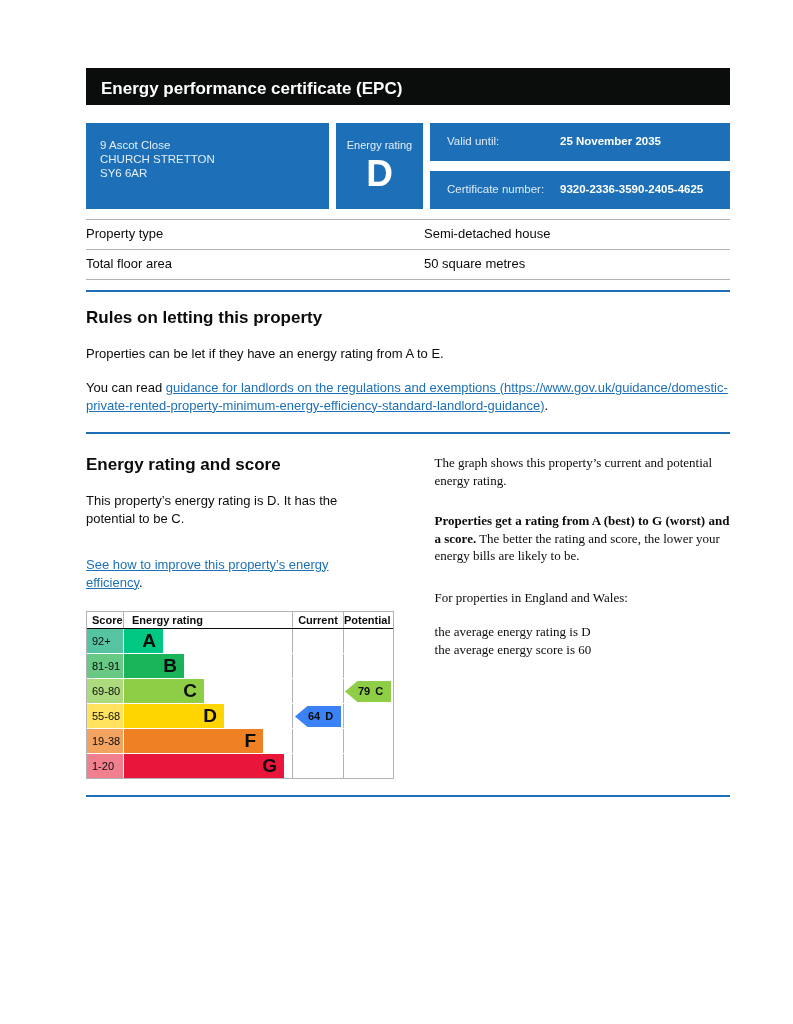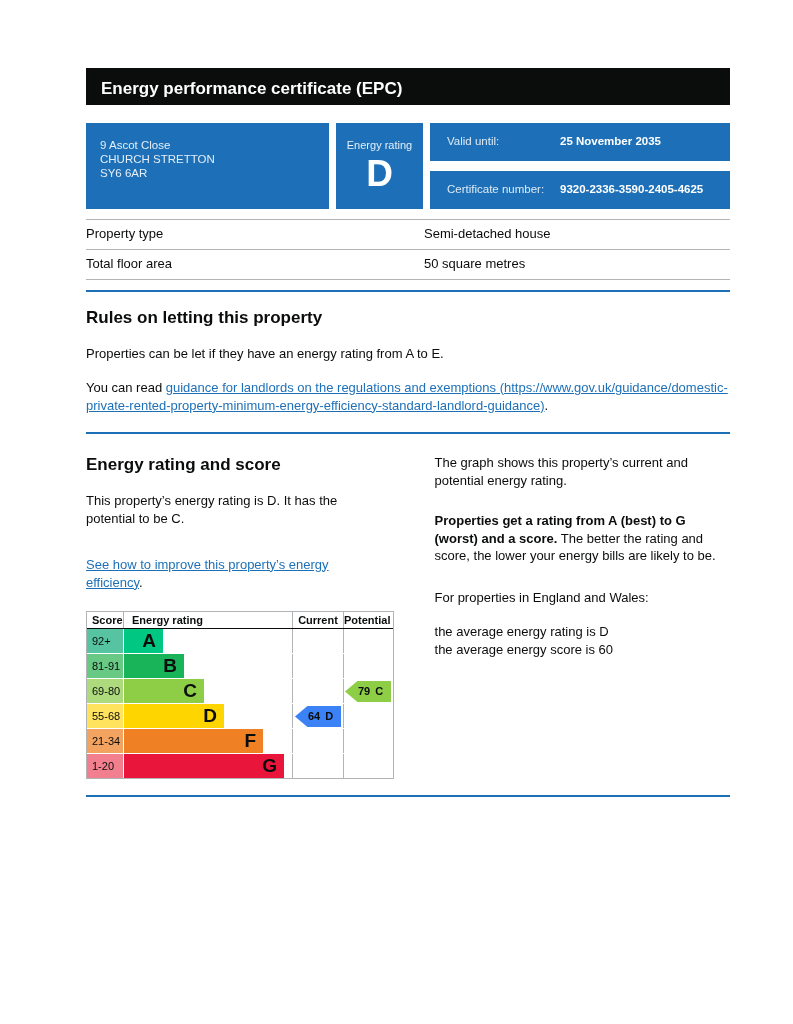--- a/index.html
+++ b/index.html
@@ -48,21 +48,21 @@
 
   h2.section-heading { font-size:17px; font-weight:bold; line-height:21px; }
   .mt-heading { margin-top:15px; }
   .para { margin-top:17px; }
   .para-link { margin-top:16px; width:668px; }
   a.gov-link { color:#1d70b8; text-decoration:underline; }
 
   
   .rating-cols { display:flex; gap:28px; margin-top:20px; }
   .col-left  { width:333px; }
-  .col-right { width:307px; }
+  .col-right { width:307px;font-family:Liberation Serif, serif; }
   .col-left .para { width:300px; }
   .improve-para { margin-top:28px; width:300px; }
   .col-right .p1 { margin-top:0; }
   .col-right .p2 { margin-top:22px; }
   .col-right .p3 { margin-top:24px; }
   .col-right .p4 { margin-top:16px; }
   .bold { font-weight:bold; }
 
   
   .epc-chart {
@@ -190,21 +190,21 @@
               </div>
               <div class="c-current">
                 <div class="epc-arrow" style="background: #3b82f6;">
                   <span>64</span>
                   <span>D</span>
                 </div>
               </div>
               <div class="c-potential"></div>
             </div>
             <div class="epc-row">
-              <div class="c-score" style="background: rgb(242, 163, 96);">21-34</div>
+              <div class="c-score" style="background: rgb(242, 163, 96);">19-38</div>
               <div class="c-rating">
                 <div class="band-bar" style="width: 139px; background: rgb(239, 128, 35);">F</div>
               </div>
               <div class="c-current"></div>
               <div class="c-potential"></div>
             </div>
             <div class="epc-row">
               <div class="c-score" style="background: rgb(242, 127, 142);">1-20</div>
               <div class="c-rating">
                 <div class="band-bar" style="width: 160px; background: rgb(233, 21, 59);">G</div>

